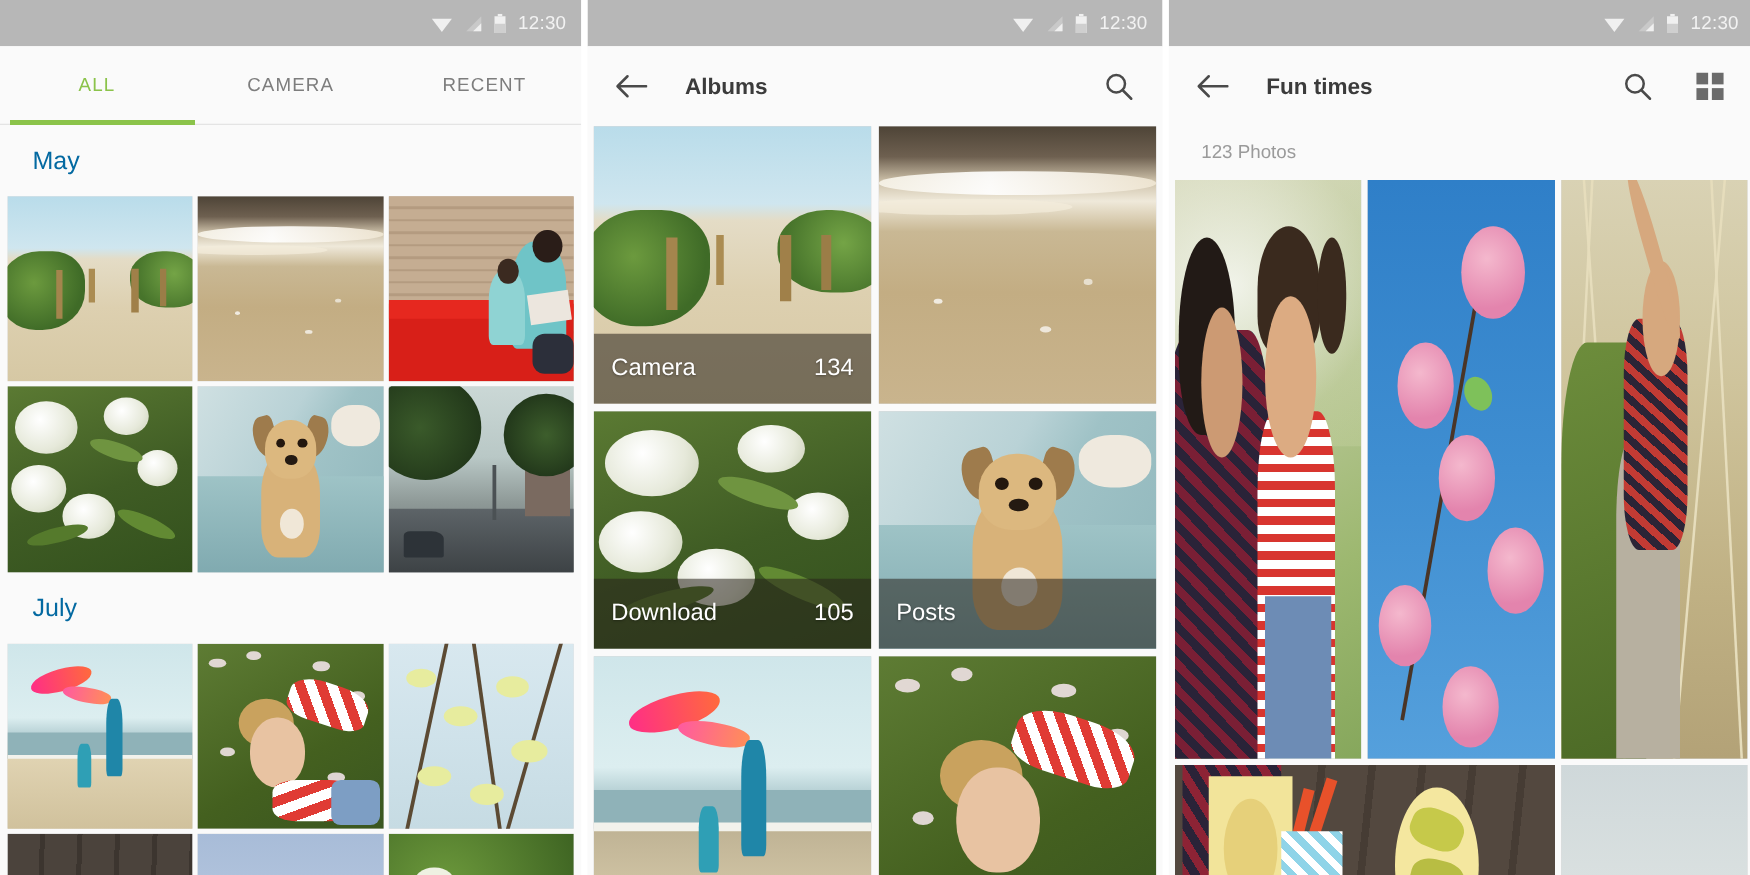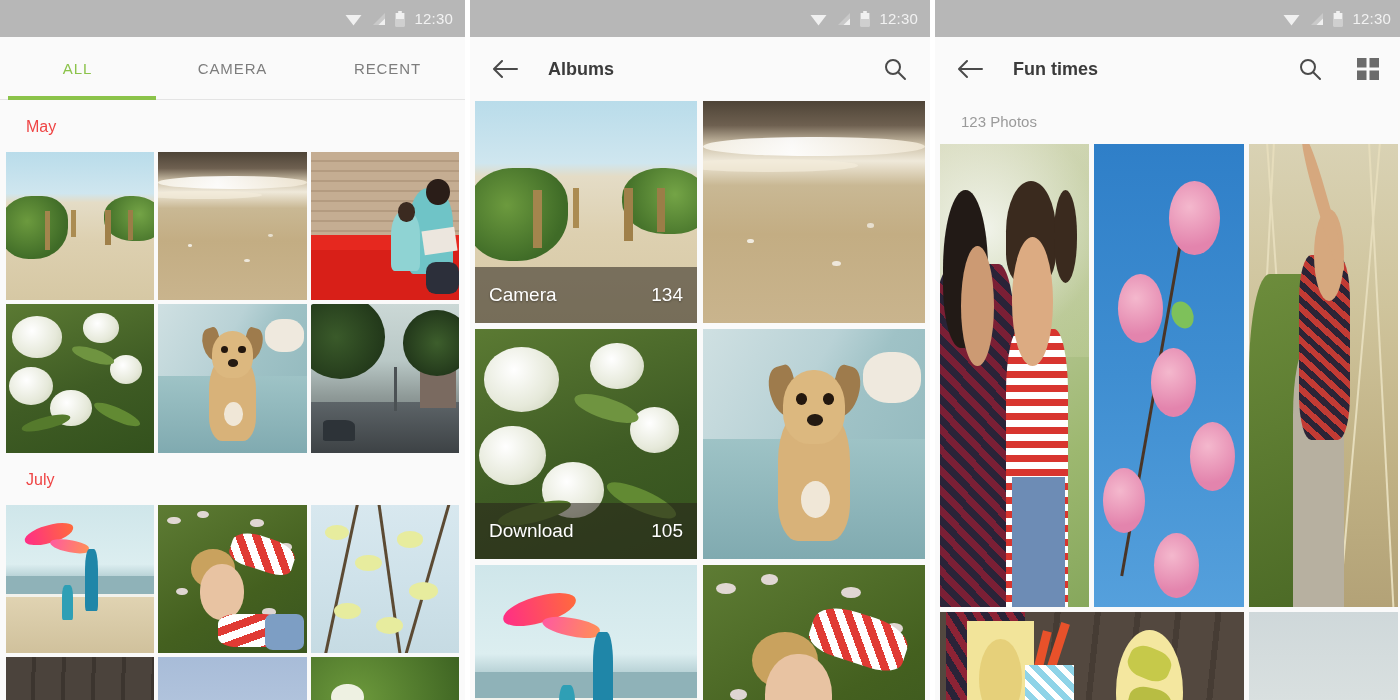--- a/index.html
+++ b/index.html
@@ -99,22 +99,22 @@
   }
   .icon-btn.sp { margin-left: 24px; }
   .subcount {
     font-size: 15px;
     color: #9a9a9a;
     padding: 12px 0 14px 26px;
   }
 
   
   .sect-head {
-    font-size: 16px;
-    color: #ef4444;
+    font-size: 20px;
+    color: #0369a1;
     padding: 18px 0 16px 26px;
     background: #fafafa;
   }
   .grid3 {
     display: grid;
     grid-template-columns: repeat(3, 1fr);
     gap: 4px;
     padding: 0 6px;
   }
   .cell { position: relative; overflow: hidden; background: #ddd; }
@@ -142,21 +142,21 @@
     font-size: 19px;
     flex: 1 1 auto;
     text-shadow: 0 1px 2px rgba(0,0,0,.35);
     white-space: nowrap;
   }
   .album .a-count {
     color: #ffffff;
     font-size: 19px;
     text-shadow: 0 1px 2px rgba(0,0,0,.35);
   }
-  .album.tall2 { height: 230px; }
+  .album.tall2 { height: 190px; }
 
   
   .mosaic {
     display: grid;
     grid-template-columns: repeat(3, 1fr);
     grid-auto-rows: 4px;
     gap: 5px;
     padding: 0 5px;
   }
   .m { position: relative; overflow: hidden; background: #d2d2d2; }
@@ -573,20 +573,24 @@
             <i class="pillow"></i>
             <i class="body"></i>
             <i class="ear1"></i>
             <i class="ear2"></i>
             <i class="head"></i>
             <i class="eye1"></i>
             <i class="eye2"></i>
             <i class="nose"></i>
             <i class="chest"></i>
           </div>
+        <div class="scrim">
+          <span class="a-name">Posts</span>
+          <span class="a-count"></span>
+        </div>
       </div>
       <div class="album">
         <div class="ph ph-scarf">
             <i class="sea"></i>
             <i class="foam"></i>
             <i class="sc1"></i>
             <i class="sc2"></i>
             <i class="adult"></i>
             <i class="child"></i>
           </div>

